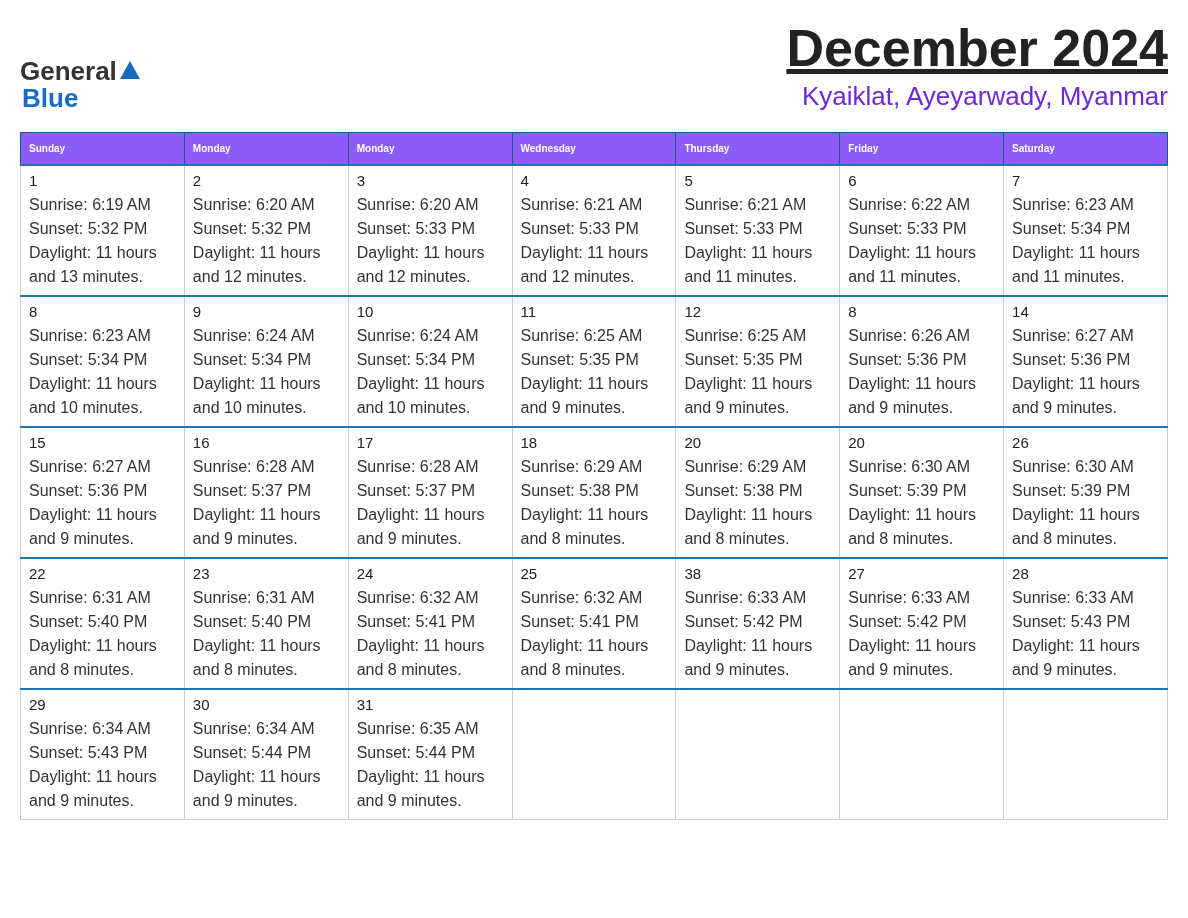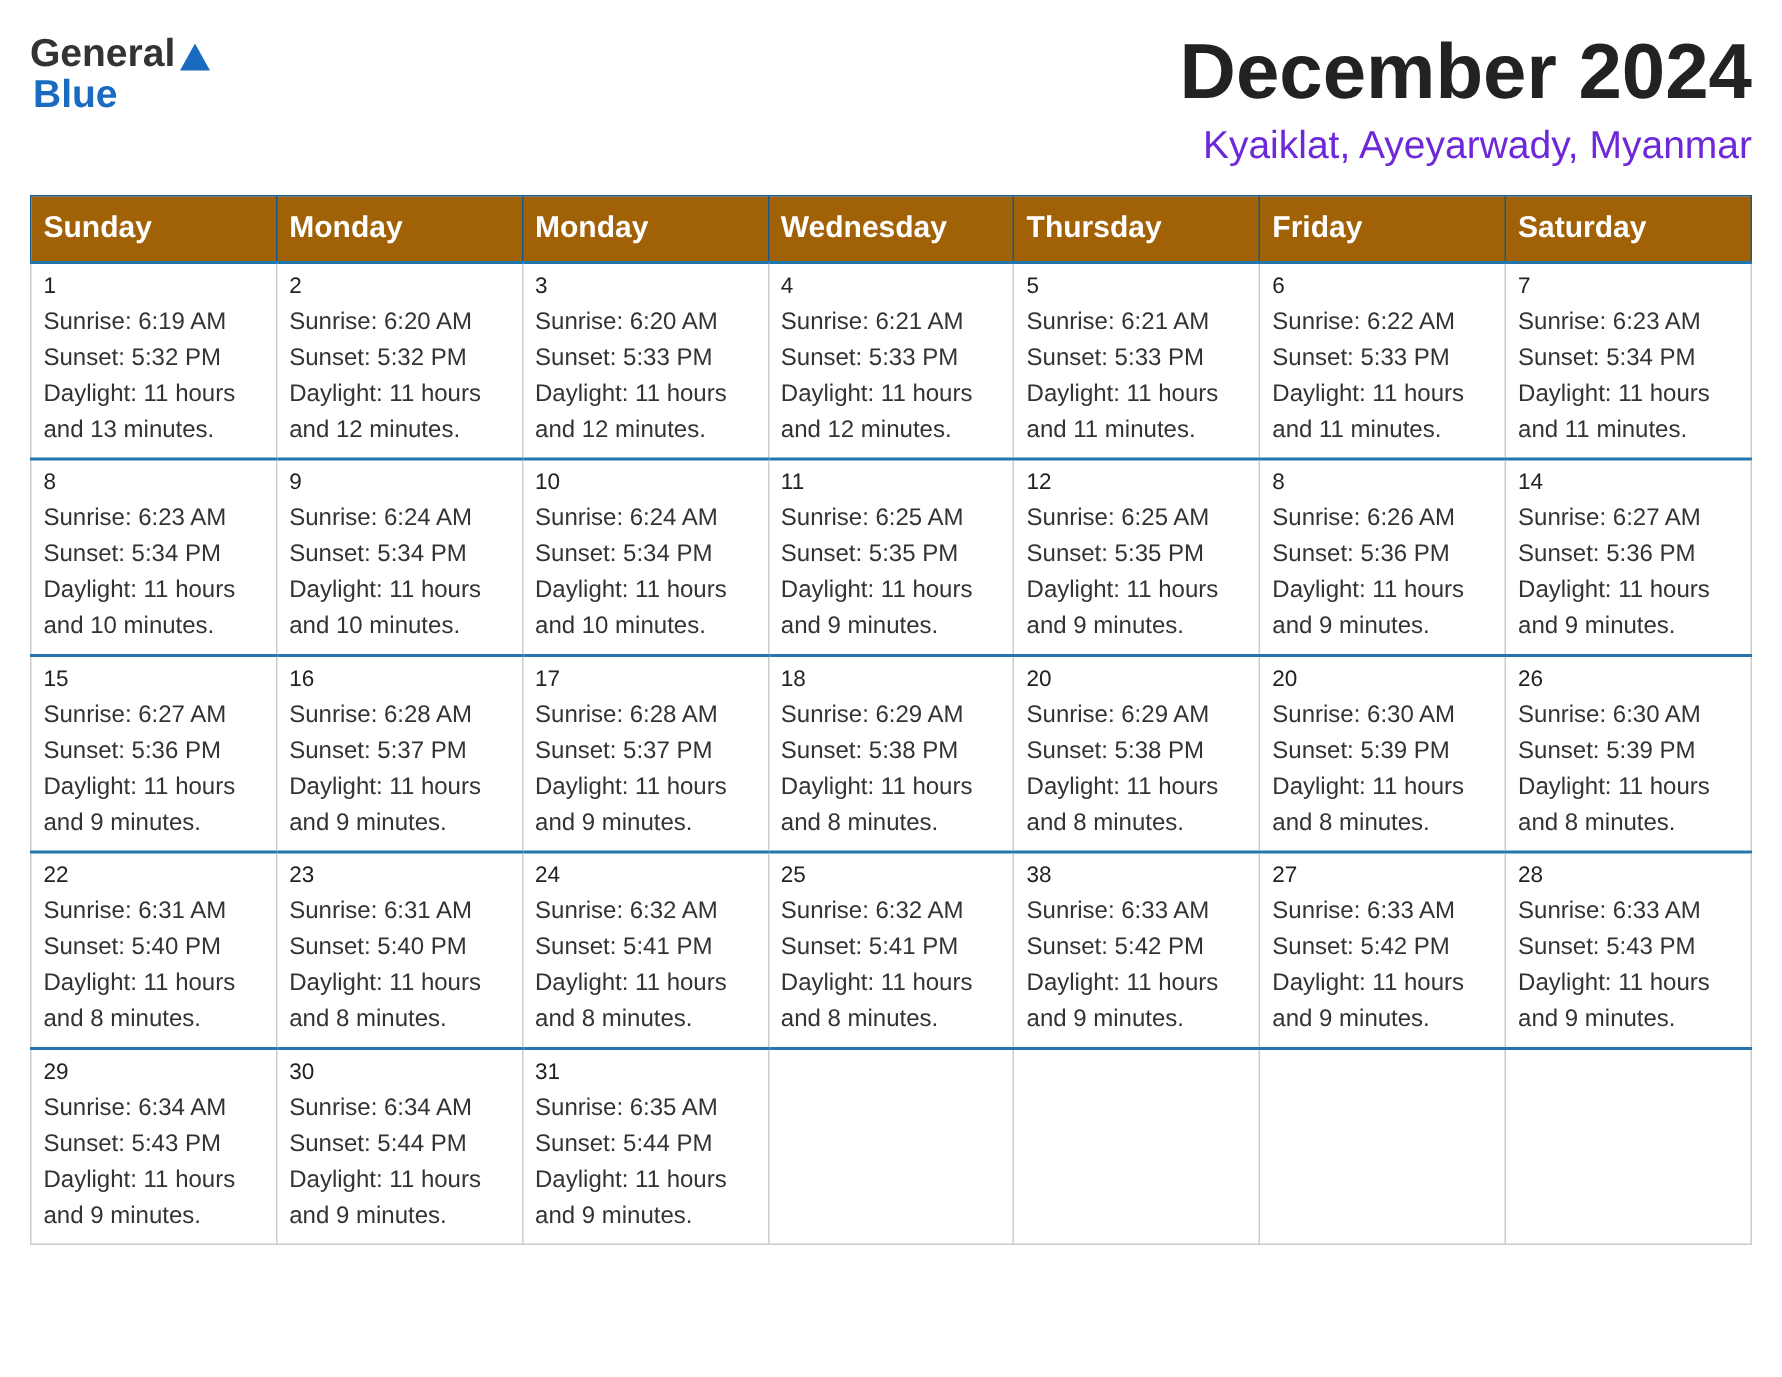--- a/index.html
+++ b/index.html
@@ -16,21 +16,22 @@
       align-items: flex-start;
       margin-bottom: 18px;
     }
     .logo {
       display: flex;
       flex-direction: column;
       align-items: flex-start;
     }
     .logo-text {
       display: flex;
-      align-items: flex-end;
+      align-items: center;
+      margin-top: 36px;
     }
     .logo-general {
       font-size: 26px;
       font-weight: bold;
       color: #333;
     }
     .logo-blue-part {
       display: flex;
       align-items: center;
     }
@@ -49,35 +50,36 @@
       margin-bottom: 4px;
     }
     .title-section {
       text-align: right;
     }
     .month-title {
       font-size: 52px;
       font-weight: bold;
       color: #222;
       line-height: 1.1;
+      text-decoration: underline;
     }
     .location {
       font-size: 26px;
       color: #6d28d9;
       margin-top: 4px;
     }
     .calendar {
       width: 100%;
       border-collapse: collapse;
       border: 1px solid #aaa;
     }
     .calendar th {
-      background-color: #a16207;
+      background-color: #8b5cf6;
       color: #fff;
-      font-size: 20px;
+      font-size: 10px;
       font-weight: bold;
       padding: 10px 8px;
       text-align: left;
       border: 1px solid #1a5a8a;
     }
     .calendar td {
       vertical-align: top;
       border: 1px solid #ccc;
       padding: 6px 8px;
       width: 14.28%;

